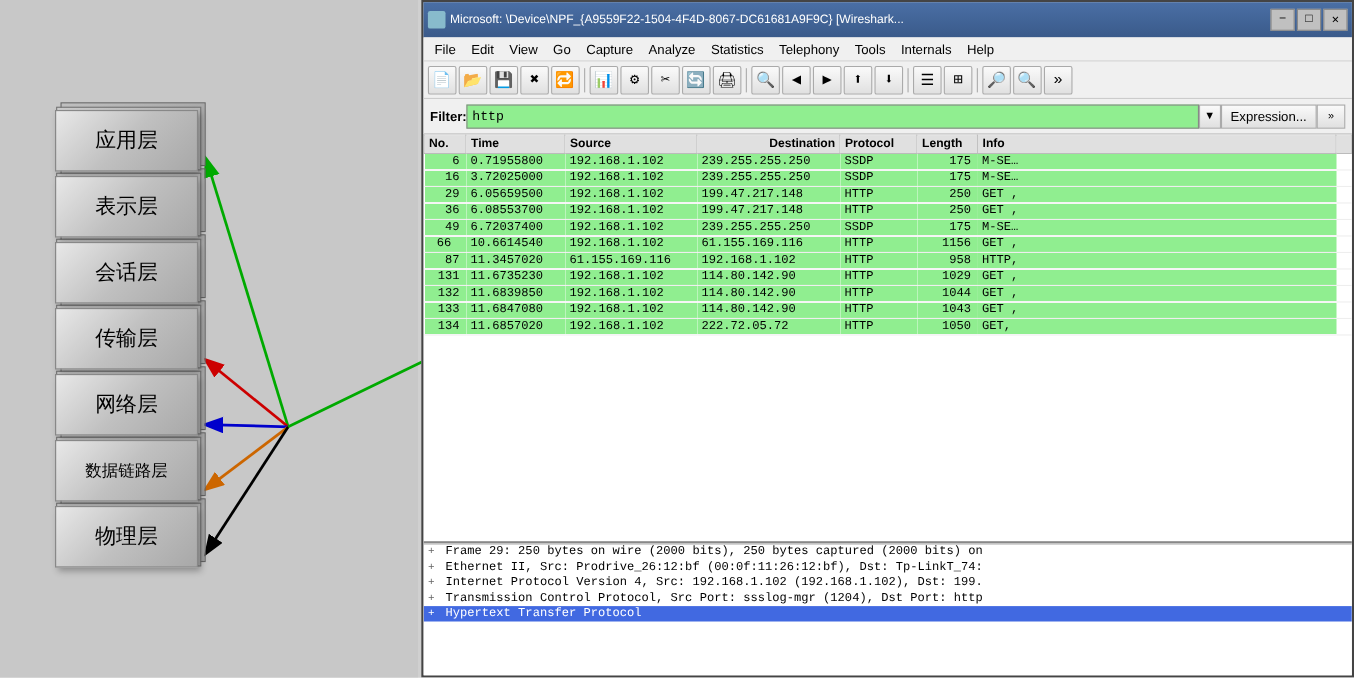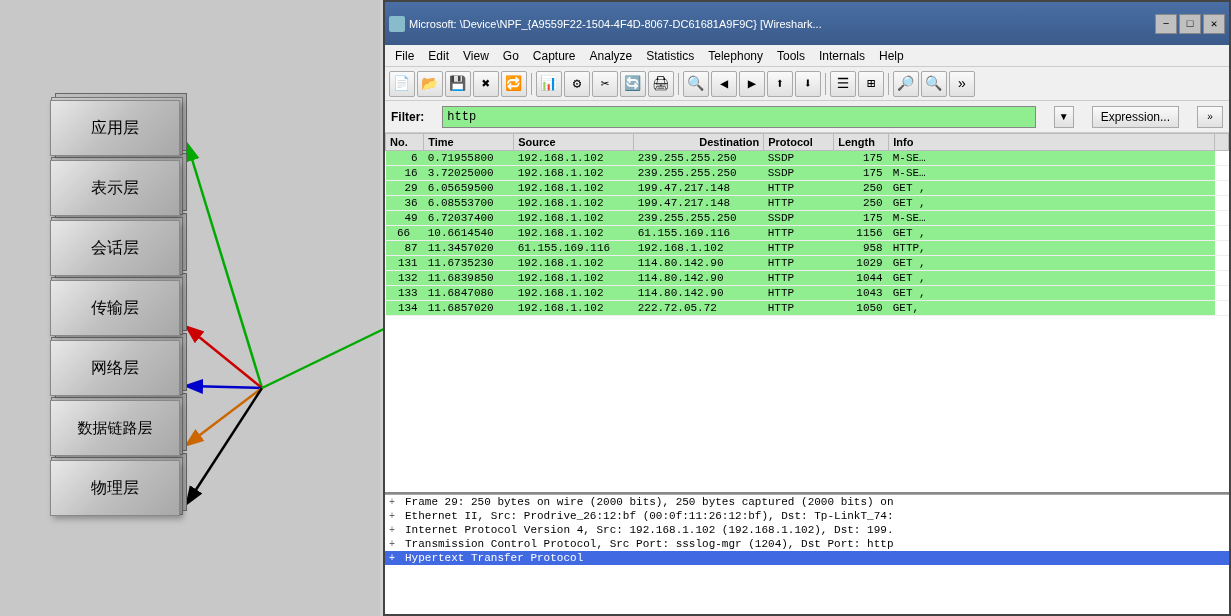--- a/index.html
+++ b/index.html
@@ -46,21 +46,21 @@
 
     .osi-layer {
       width: 130px;
       height: 56px;
       background: linear-gradient(135deg, #e8e8e8 0%, #c0c0c0 50%, #a8a8a8 100%);
       border: 1px solid #888;
       display: flex;
       align-items: center;
       justify-content: center;
       font-family: 'SimSun', 'STSong', serif;
-      font-size: 16px;
+      font-size: 19px;
       color: #000;
       cursor: default;
       box-shadow: 3px 3px 6px rgba(0,0,0,0.3);
       position: relative;
     }
 
     
     .osi-layer::before {
       content: '';
       position: absolute;
@@ -104,21 +104,21 @@
       height: 616px;
       background: #f0f0f0;
       border: 2px solid #444;
       display: flex;
       flex-direction: column;
     }
 
     
     .title-bar {
       background: linear-gradient(to bottom, #4a6fa5 0%, #3a5a8a 100%);
-      height: 43px;
+      height: 32px;
       display: flex;
       align-items: center;
       justify-content: space-between;
       padding: 0 4px;
       flex-shrink: 0;
     }
 
     .title-bar-icon {
       width: 16px;
       height: 16px;
@@ -209,21 +209,21 @@
     .filter-bar {
       background: #f0f0f0;
       height: 32px;
       display: flex;
       align-items: center;
       padding: 0 6px;
       border-bottom: 1px solid #ccc;
       flex-shrink: 0;
       font-family: Arial, sans-serif;
       font-size: 12px;
-      gap: 18px;
+      gap: 0;
     }
 
     .filter-label {
       font-weight: bold;
       color: #000;
     }
 
     .filter-input {
       flex: 1;
       height: 22px;

